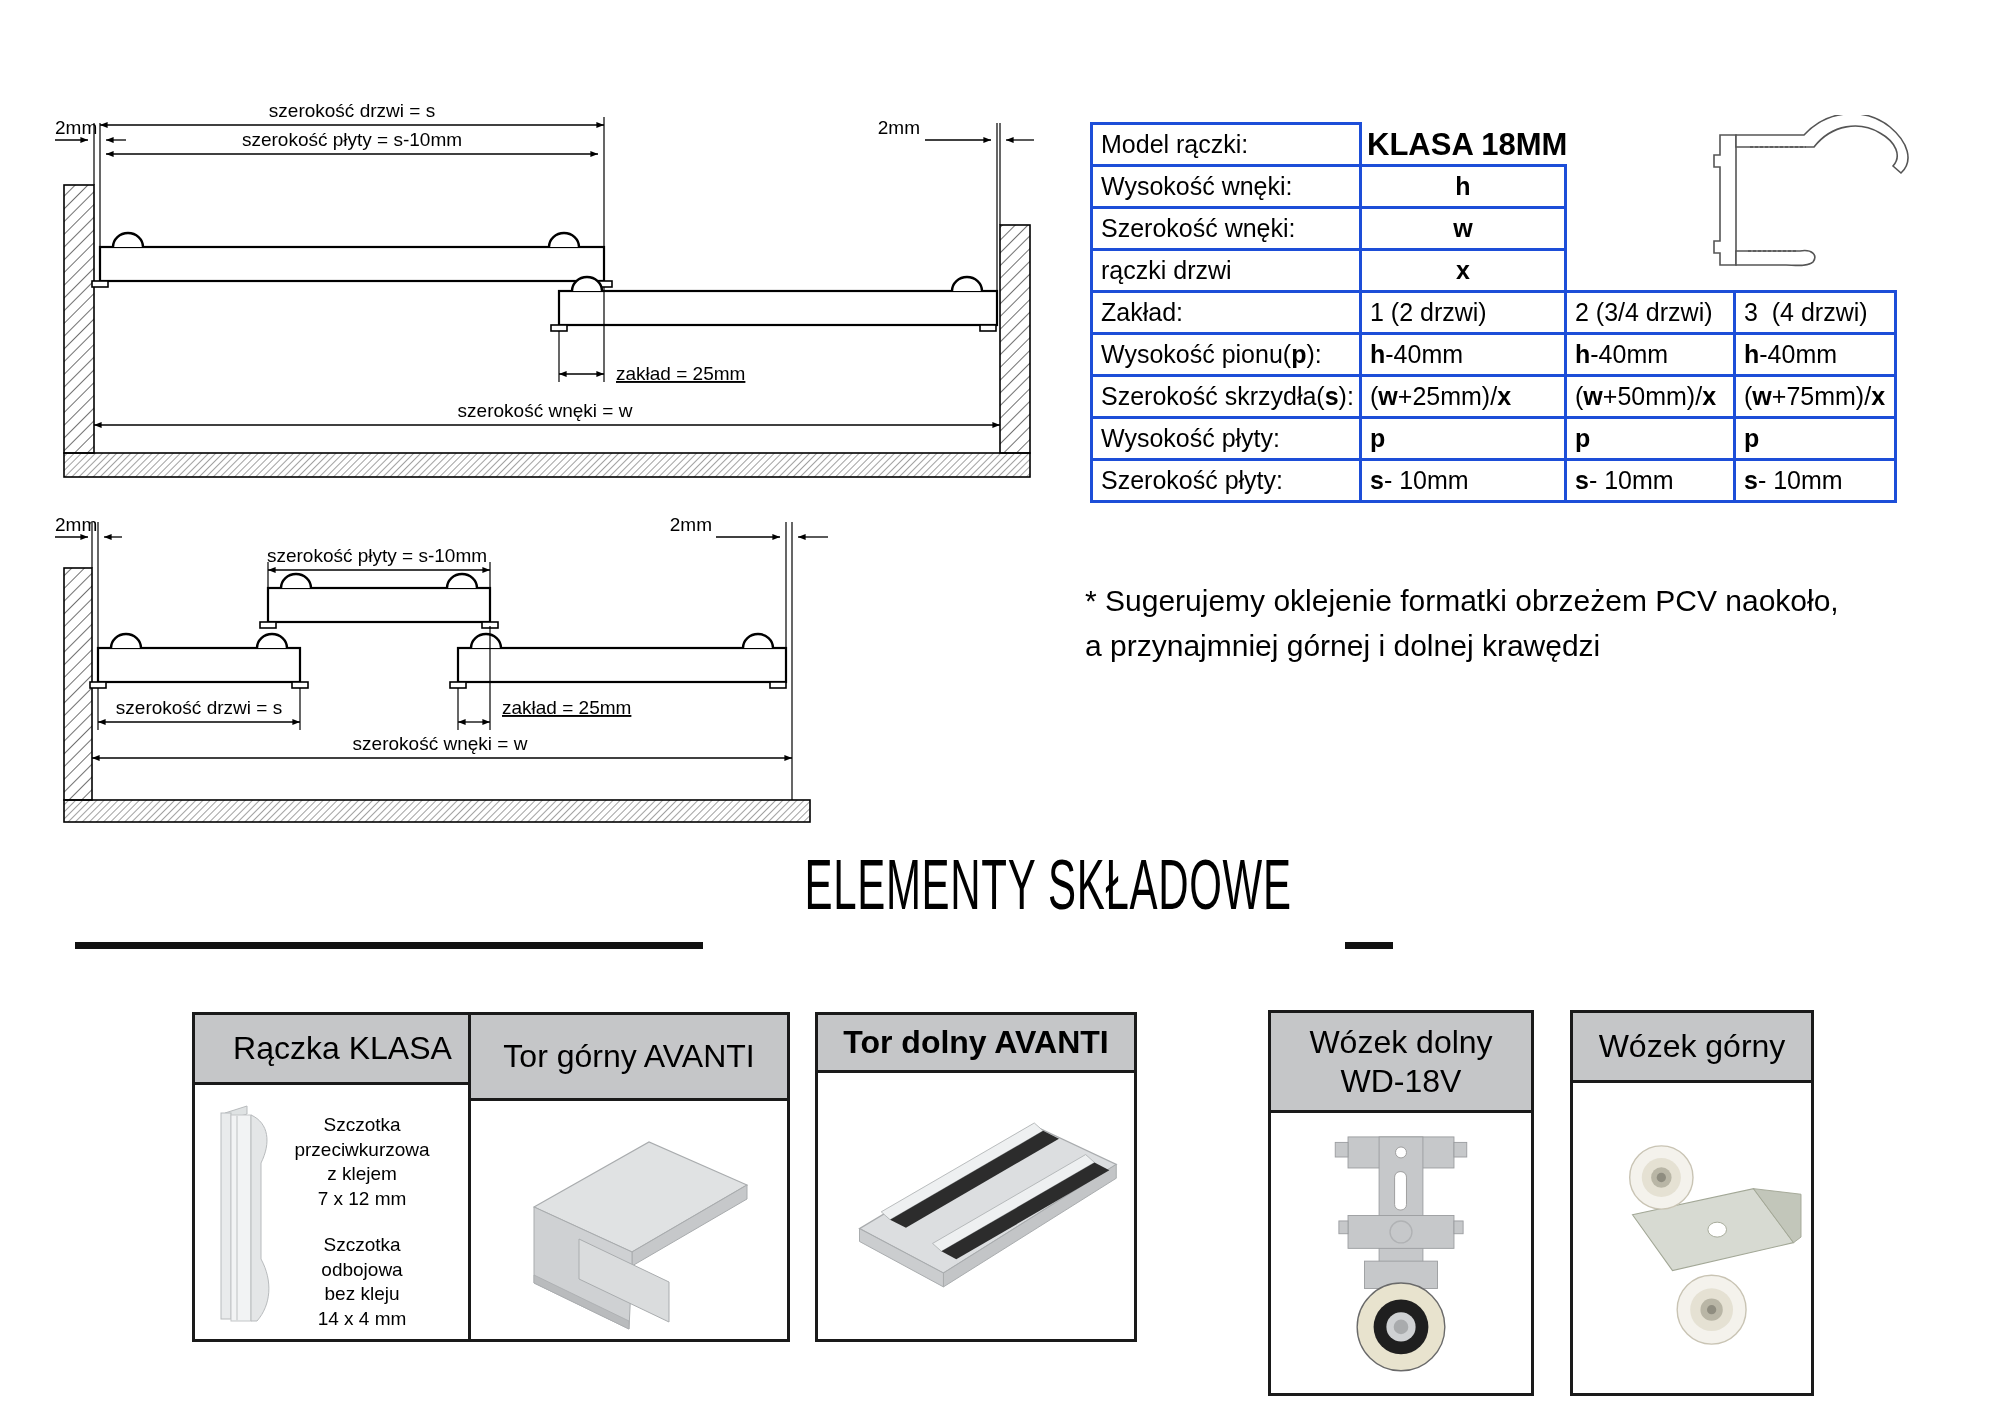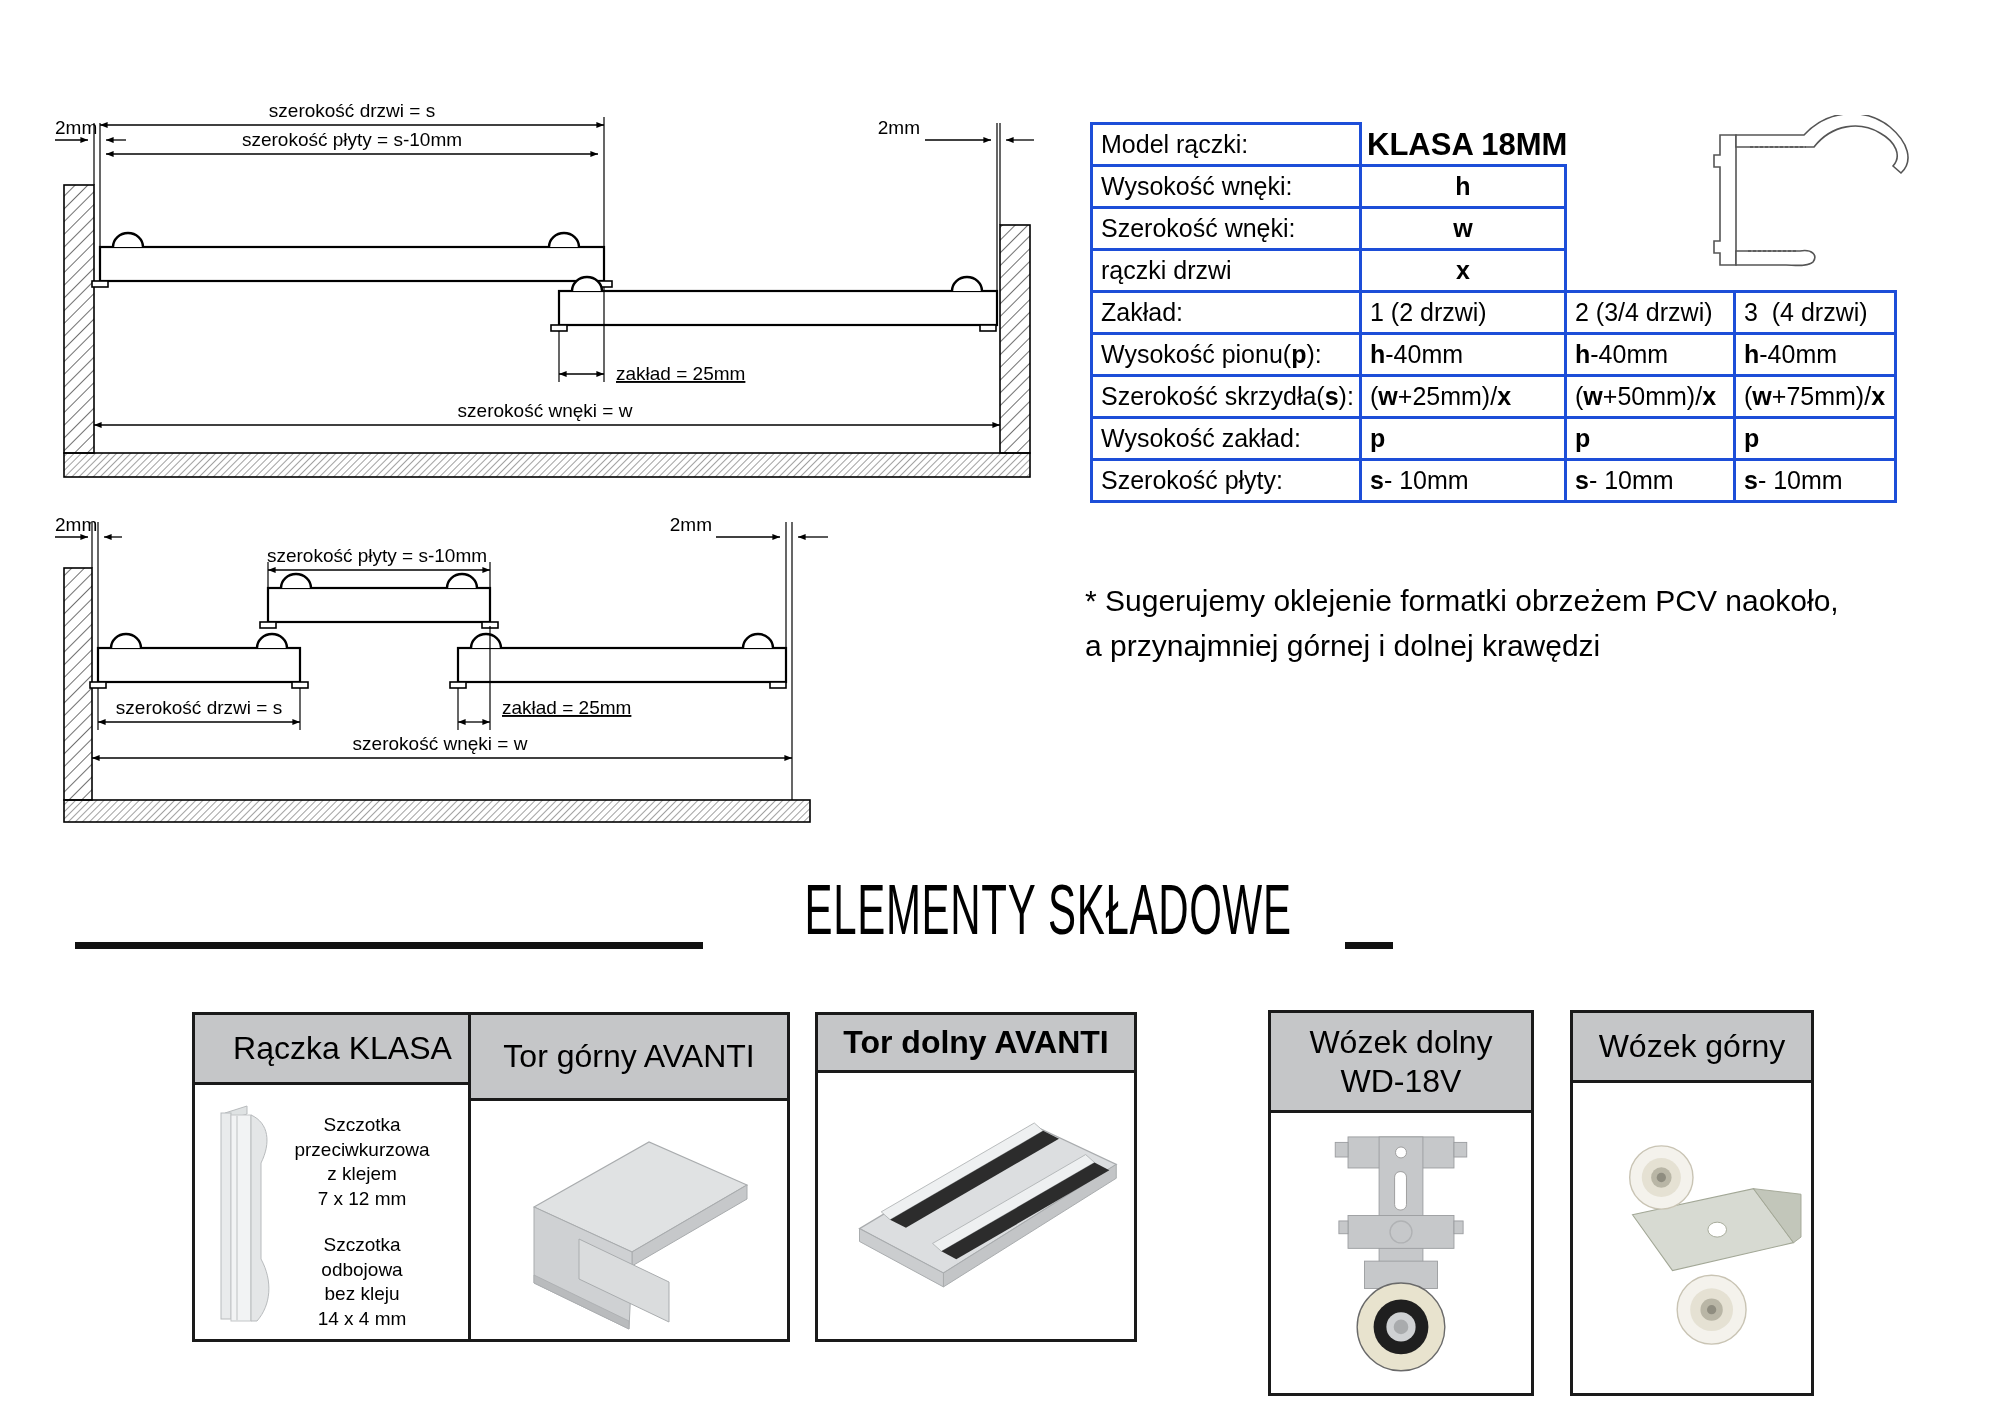--- a/index.html
+++ b/index.html
@@ -22,21 +22,21 @@
   .bold{font-weight:bold;}
   .noborder{border:none !important;background:transparent;font-weight:bold;font-size:31px;}
 
   
   .note{position:absolute;left:1085px;top:578px;font-size:30px;line-height:45px;}
 
   
   .sec-rule{position:absolute;height:7px;background:#111;top:942px;}
   .sec-rule.left{left:75px;width:628px;}
   .sec-rule.right{left:1345px;width:48px;}
-  .sec-title{position:absolute;left:700px;top:875px;width:650px;text-align:center;font-size:60px;}
+  .sec-title{position:absolute;left:700px;top:850px;width:650px;text-align:center;font-size:60px;}
   .sec-title span{display:inline-block;transform:scale(0.70,1.18);transform-origin:center;
                   letter-spacing:1px;white-space:nowrap;}
 
   
   .comp-box{position:absolute;box-sizing:border-box;border:3px solid #1a1a1a;background:#fff;}
   .comp-head{box-sizing:border-box;background:#c5c6c8;border-bottom:3px solid #1a1a1a;
              display:flex;align-items:center;justify-content:center;text-align:center;
              font-size:32px;line-height:1.2;white-space:pre-line;}
   .comp-body{position:relative;width:100%;box-sizing:border-box;}
   .comp-note{position:absolute;font-size:19px;line-height:1.3;text-align:center;
@@ -207,21 +207,21 @@
       <div class="tcell w-c2"><b>h</b><span>-40mm</span></div>
       <div class="tcell w-c3"><b>h</b><span>-40mm</span></div>
     </div>
     <div class="trow">
       <div class="tcell w-lab"><span>Szerokość skrzydła(</span><b>s</b><span>):</span></div>
       <div class="tcell w-c1"><span>(</span><b>w</b><span>+25mm)/</span><b>x</b></div>
       <div class="tcell w-c2"><span>(</span><b>w</b><span>+50mm)/</span><b>x</b></div>
       <div class="tcell w-c3"><span>(</span><b>w</b><span>+75mm)/</span><b>x</b></div>
     </div>
     <div class="trow">
-      <div class="tcell w-lab">Wysokość zakład:</div>
+      <div class="tcell w-lab">Wysokość płyty:</div>
       <div class="tcell w-c1 bold">p</div>
       <div class="tcell w-c2 bold">p</div>
       <div class="tcell w-c3 bold">p</div>
     </div>
     <div class="trow">
       <div class="tcell w-lab">Szerokość płyty:</div>
       <div class="tcell w-c1"><b>s</b><span>- 10mm</span></div>
       <div class="tcell w-c2"><b>s</b><span>- 10mm</span></div>
       <div class="tcell w-c3"><b>s</b><span>- 10mm</span></div>
     </div>

